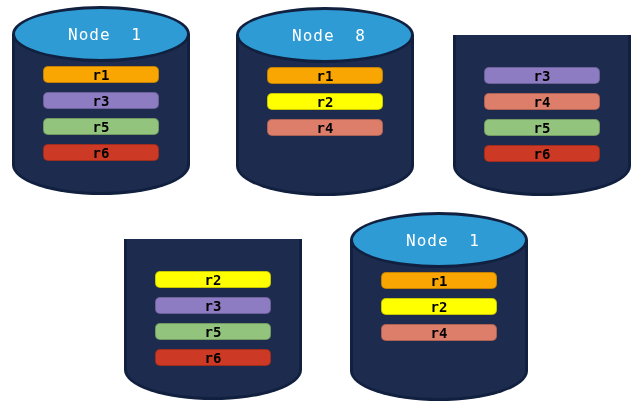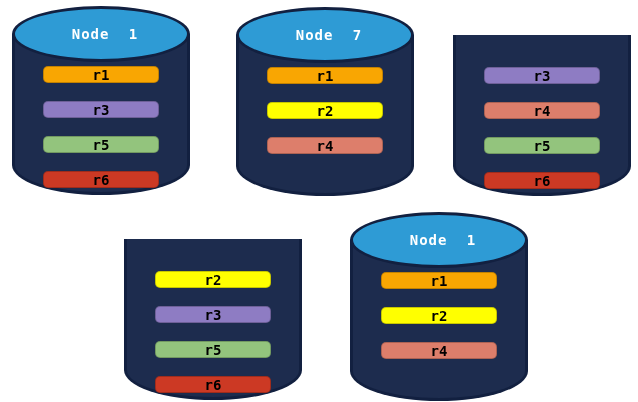--- a/index.html
+++ b/index.html
@@ -38,34 +38,34 @@
     background: var(--cylinder-top, #2E9BD5);
     border: 3px solid var(--cylinder-outline, #122040);
     border-radius: 50%;
     display: flex;
     align-items: center;
     justify-content: center;
     z-index: 2;
   }
   .node-title {
     color: var(--title-text, #FFFFFF);
-    font-weight: bold;
-    font-size: 14px;
+    font-weight: normal;
+    font-size: 16px;
     letter-spacing: 1px;
     word-spacing: 10px;
     white-space: nowrap;
     margin-left: 8px;
   }
   .bars {
     position: absolute;
     left: 31px; right: 31px;
     top: 60px;
     display: flex;
     flex-direction: column;
-    gap: 18px;
+    gap: 9px;
     z-index: 3;
   }
   .bar {
     height: 17px;
     box-sizing: border-box;
     border: 1px solid rgba(0,0,0,0.22);
     border-radius: 5px;
     display: flex;
     align-items: center;
     justify-content: center;
@@ -95,21 +95,21 @@
         <div class="bar" style="background: rgb(249, 166, 2);">r1</div>
         <div class="bar" style="background: rgb(142, 124, 195);">r3</div>
         <div class="bar" style="background: rgb(147, 196, 125);">r5</div>
         <div class="bar" style="background: rgb(204, 57, 36);">r6</div>
       </div>
   </div>
 
   <div class="cylinder" id="node-1">
     <div class="cyl-body"></div>
     <div class="cyl-top">
-      <span class="node-title">Node 7</span>
+      <span class="node-title">Node 8</span>
     </div>
     <div class="bars">
         <div class="bar" style="background: rgb(249, 166, 2);">r1</div>
         <div class="bar" style="background: rgb(255, 255, 0);">r2</div>
         <div class="bar" style="background: rgb(221, 126, 107);">r4</div>
       </div>
   </div>
 
   <div class="cylinder" id="node-2">
     <div class="cyl-body"></div>

